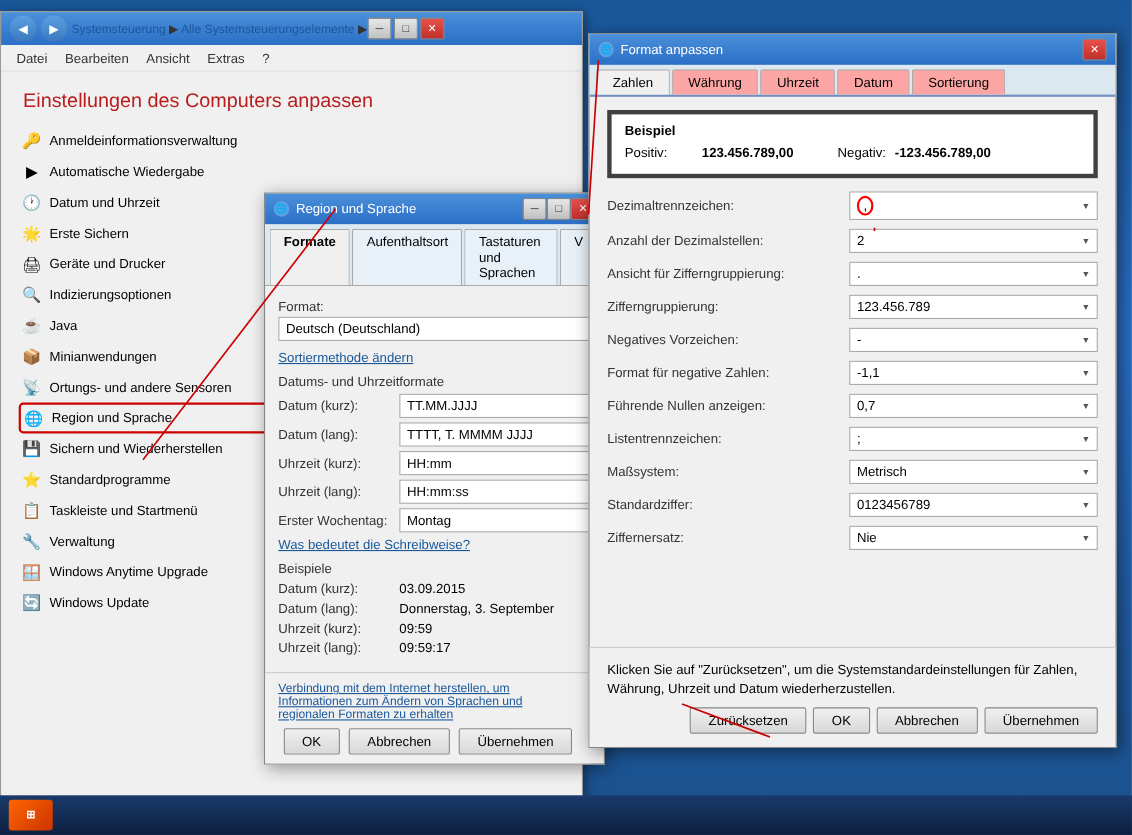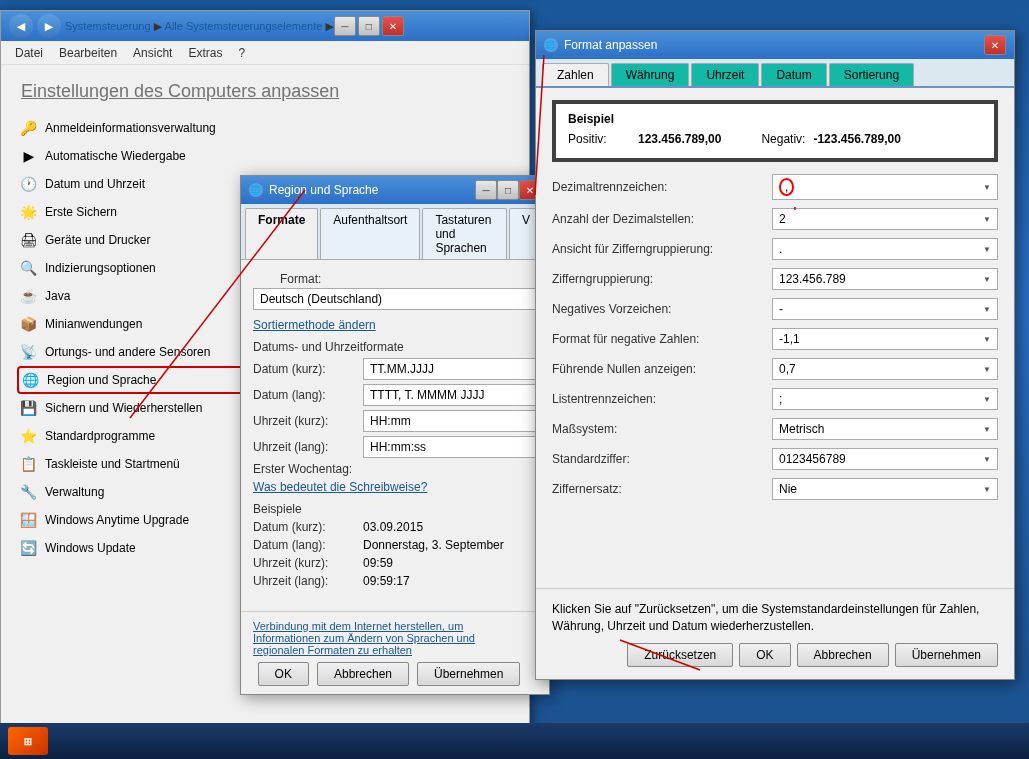--- a/index.html
+++ b/index.html
@@ -74,23 +74,22 @@
     .menu-item {
       padding: 2px 8px;
       font-size: 12px;
       color: #333;
       cursor: pointer;
     }
 
     .page-title {
       padding: 16px 20px 12px;
       font-size: 18px;
-      color: #737373;
+      color: #b91c1c;
       font-weight: 300;
-      text-decoration: underline;
     }
 
     .sidebar-list {
       padding: 0 0 0 16px;
       list-style: none;
     }
     .sidebar-list li {
       display: flex;
       align-items: center;
       padding: 4px 2px;
@@ -165,21 +164,20 @@
     .region-body {
       padding: 12px;
     }
     .form-row {
       margin-bottom: 8px;
     }
     .form-label {
       font-size: 12px;
       color: #333;
       margin-bottom: 2px;
-      margin-left: 27px;
     }
     .form-input {
       width: 100%;
       padding: 3px 6px;
       border: 1px solid #aaa;
       background: white;
       font-size: 12px;
     }
     .form-link {
       color: #1a5799;
@@ -273,21 +271,21 @@
       background: #dce8f0;
       border-bottom: 2px solid #7090c0;
       padding: 4px 6px 0;
     }
     .format-tab {
       padding: 4px 14px;
       font-size: 12px;
       cursor: pointer;
       border: 1px solid #aaa;
       border-bottom: none;
-      background: #14b8a6;
+      background: #fca5a5;
       margin-right: 2px;
       border-radius: 2px 2px 0 0;
     }
     .format-tab.active {
       background: #f0f0f0;
     }
     .format-body {
       padding: 12px 16px;
     }
     .example-box {
@@ -510,20 +508,21 @@
     <div class="form-row-inline">
       <span class="form-label">Uhrzeit (kurz):</span>
       <div class="form-input">HH:mm</div>
     </div>
     <div class="form-row-inline">
       <span class="form-label">Uhrzeit (lang):</span>
       <div class="form-input">HH:mm:ss</div>
     </div>
     <div class="form-row-inline">
       <span class="form-label">Erster Wochentag:</span>
+      <div class="form-input">Montag</div>
     </div>
 
     <a class="form-link">Was bedeutet die Schreibweise?</a>
 
     <div class="section-header">Beispiele</div>
     <div class="form-row-inline">
       <span class="form-label">Datum (kurz):</span>
       <span>03.09.2015</span>
     </div>
     <div class="form-row-inline">

